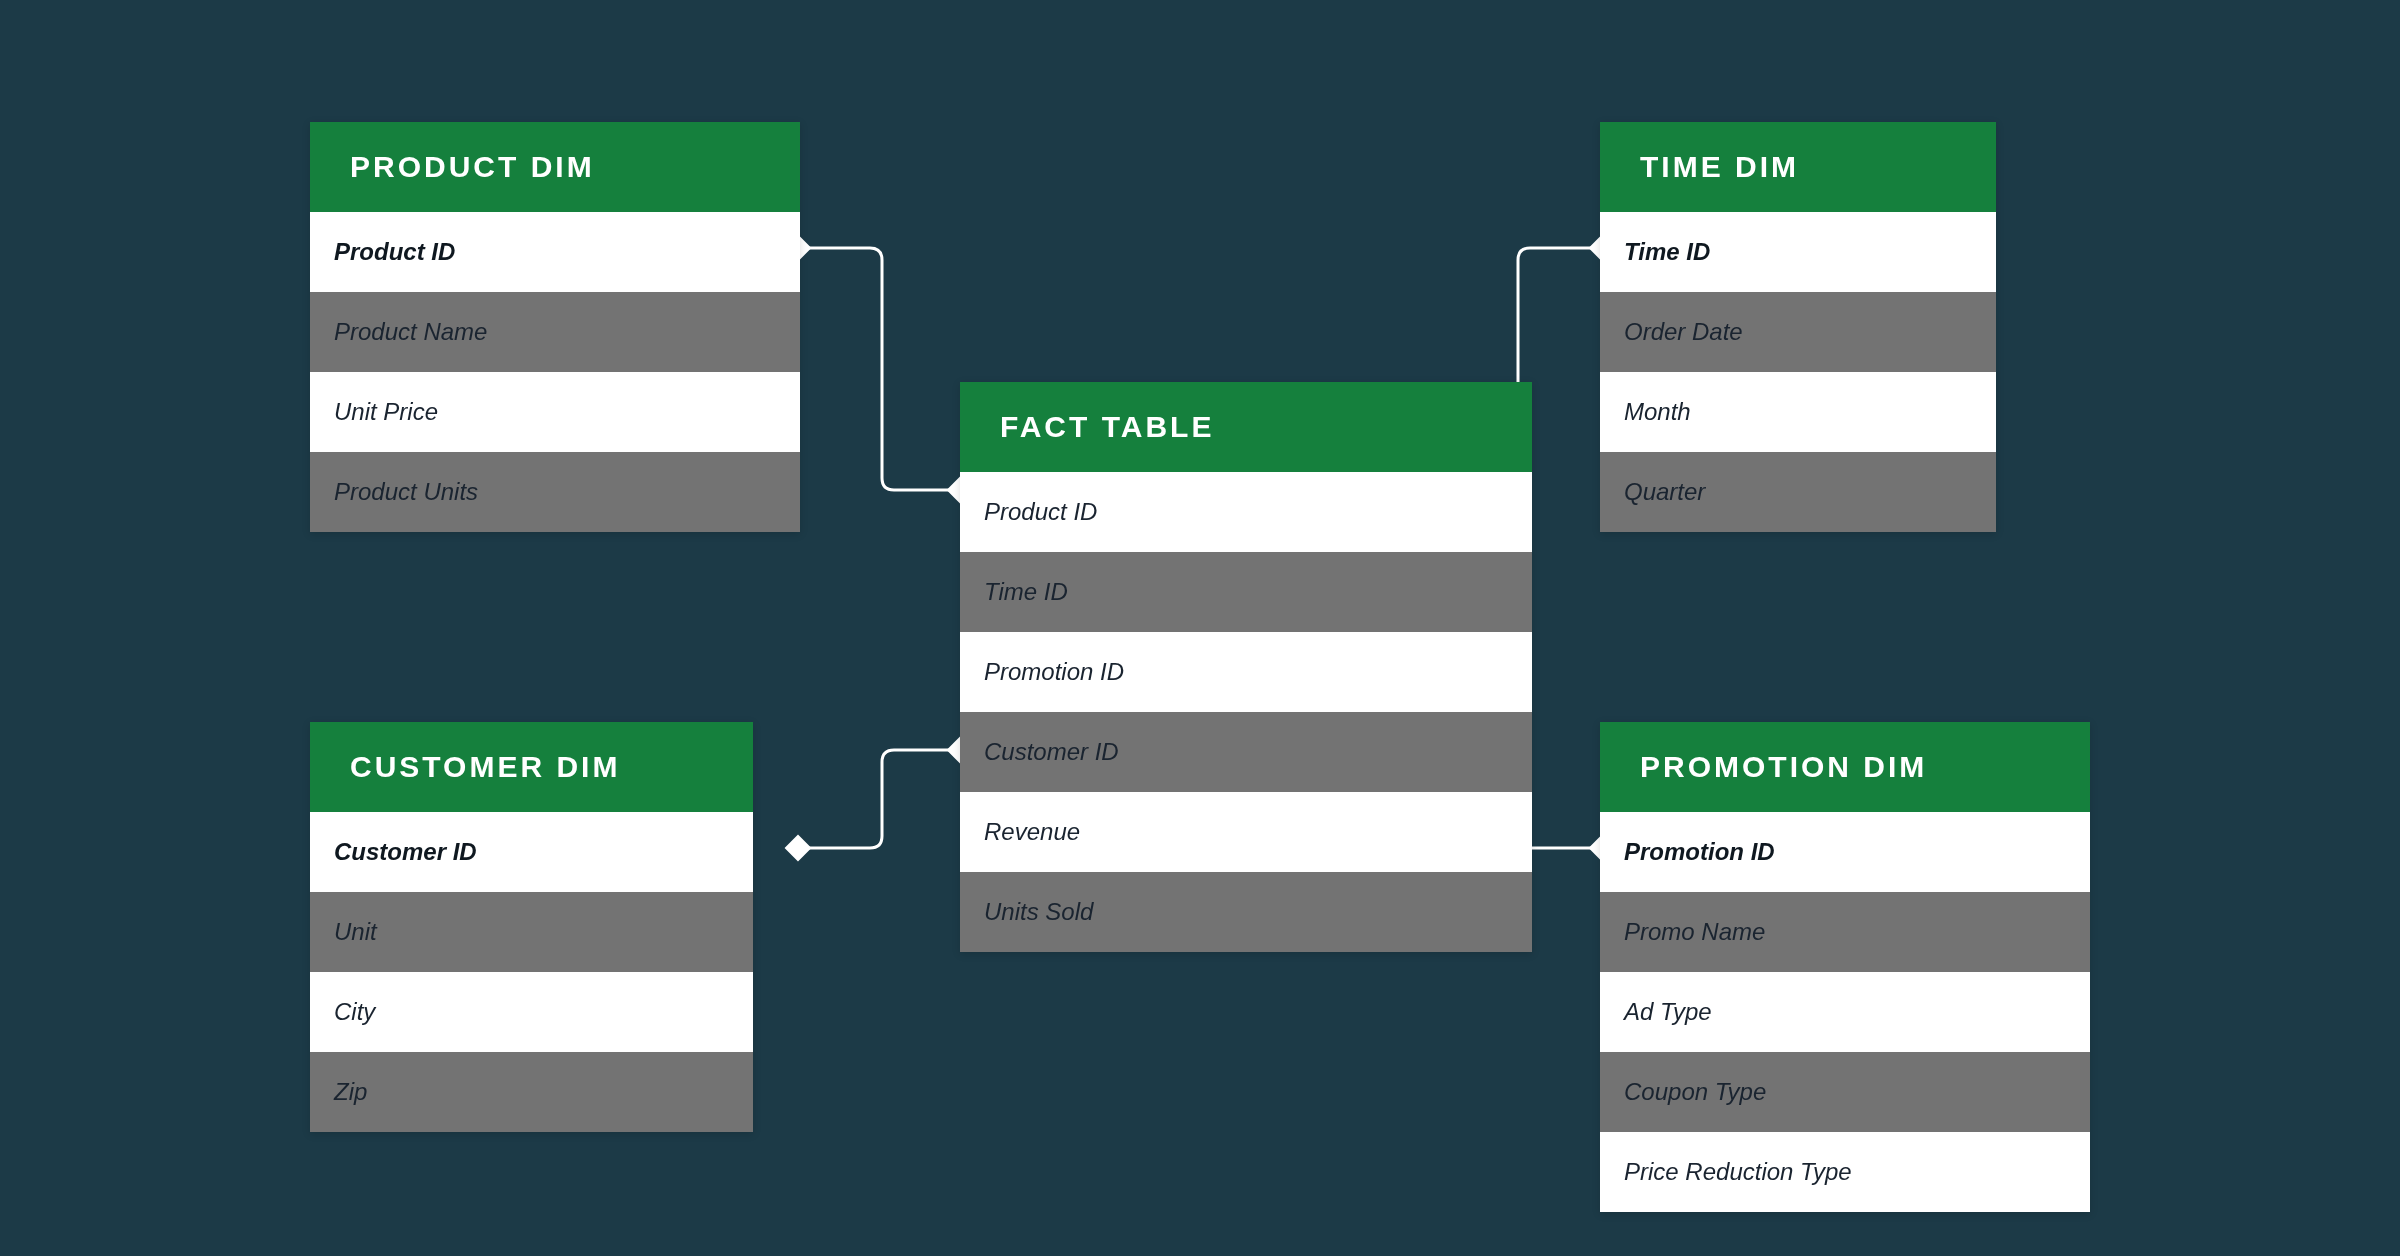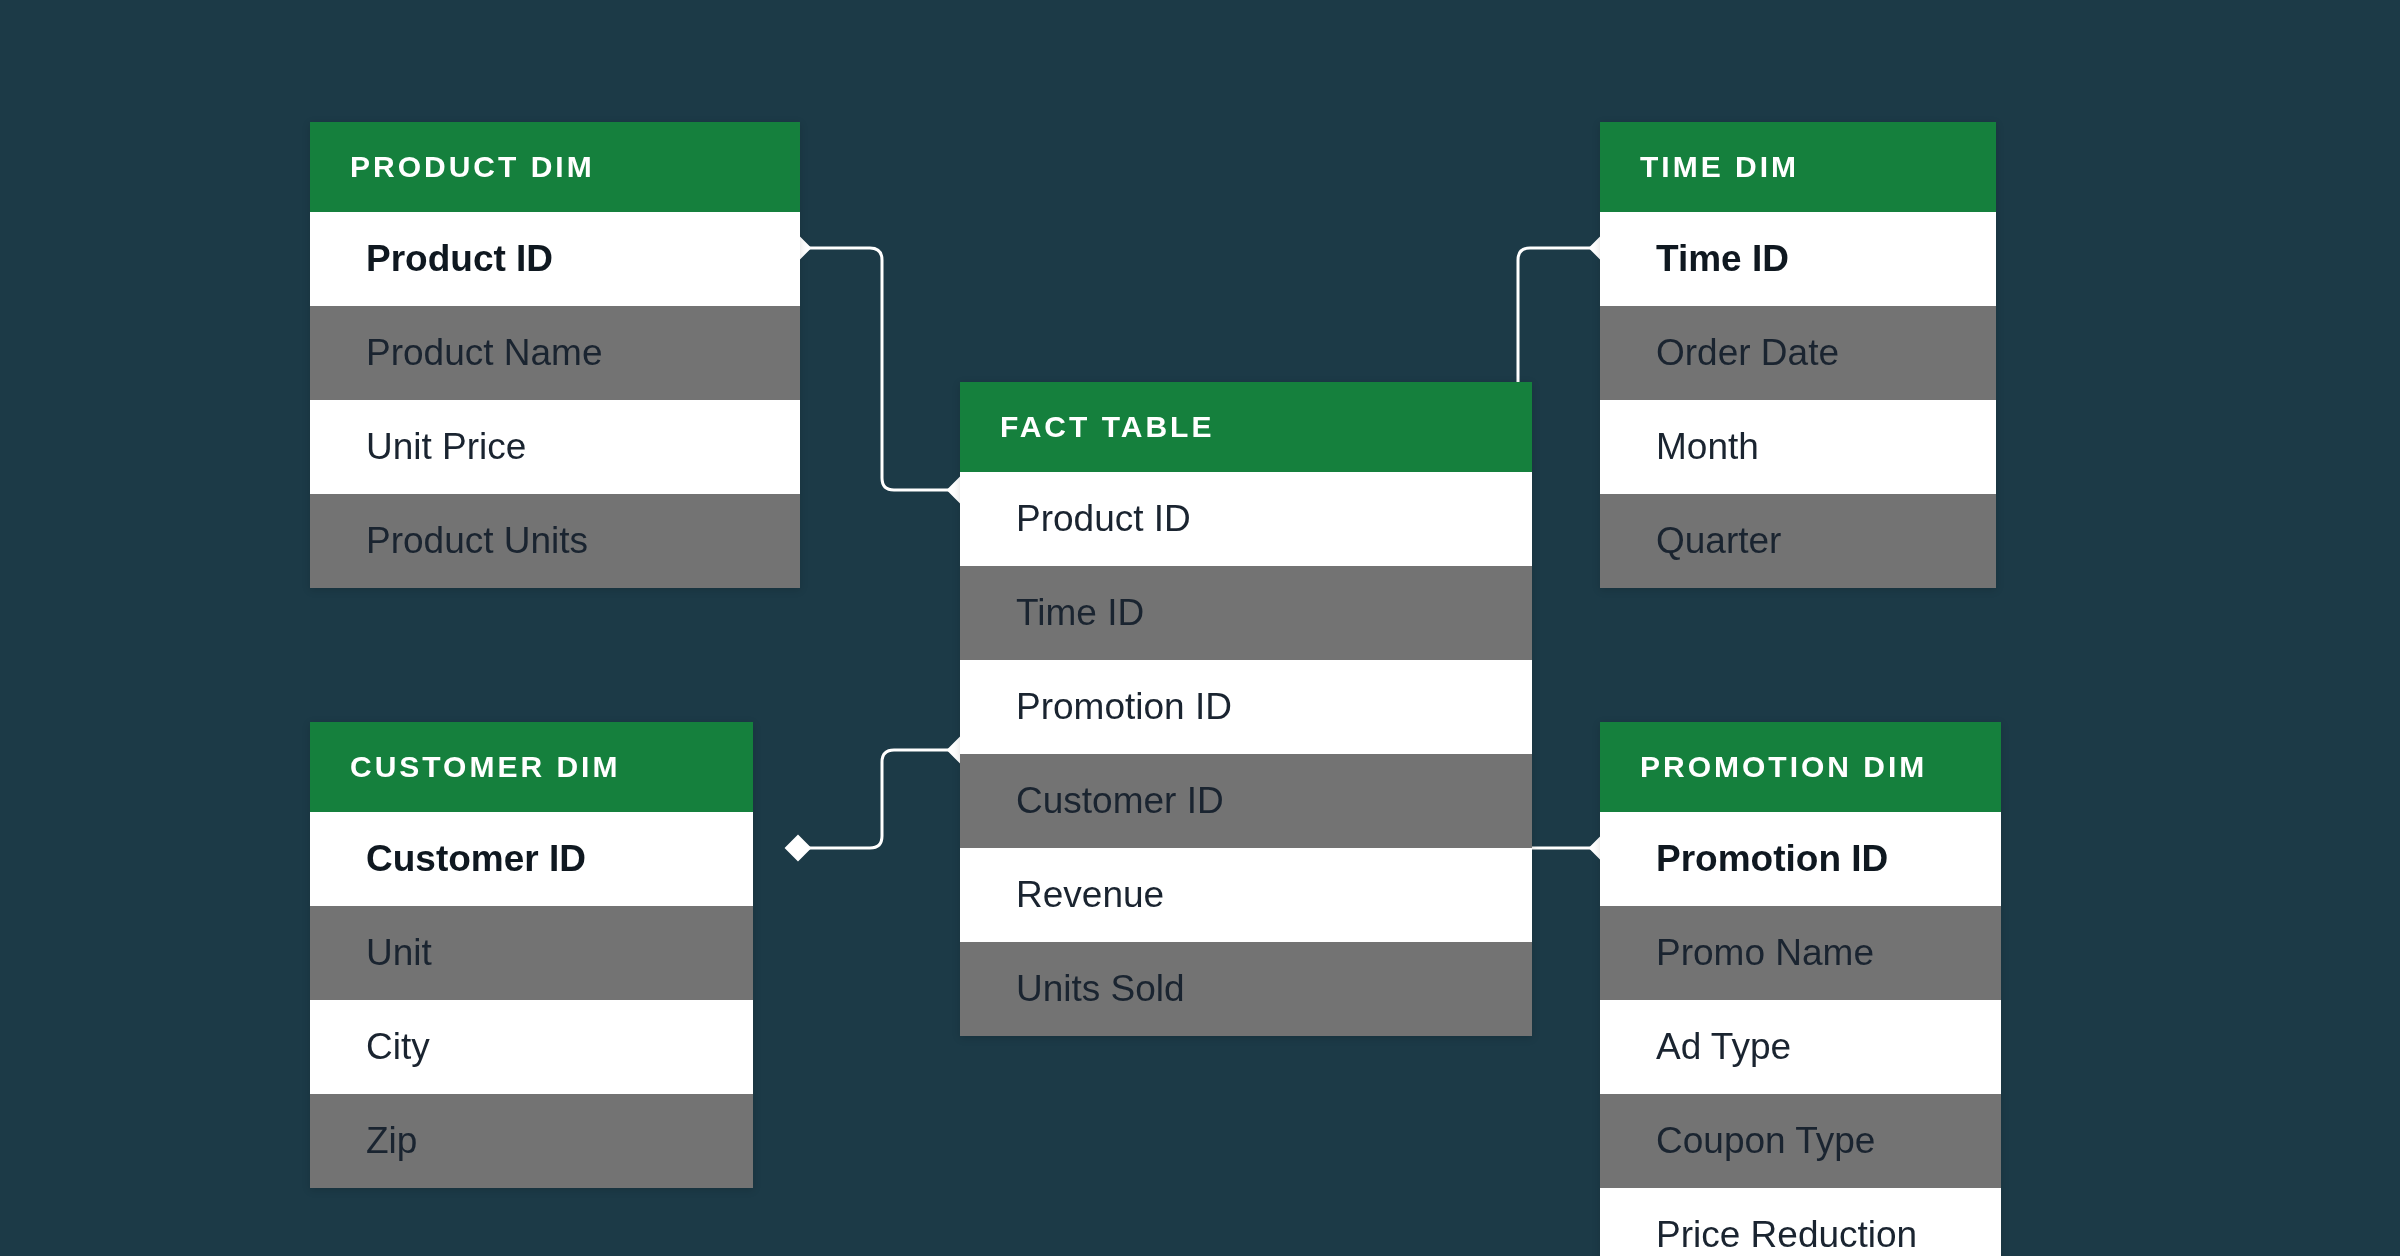--- a/index.html
+++ b/index.html
@@ -18,23 +18,24 @@
   }
   .table-header {
     background: #15803d;
     color: #ffffff;
     font-weight: 700;
     letter-spacing: 3px;
     padding: 28px 40px;
     font-size: 30px;
   }
   .table-row {
-    padding: 26px 56px;
-    font-size: 37px;
+    padding: 26px 24px;
+    font-size: 24px;
     color: #1a2430;
+    font-style: italic;
   }
   .table-row.key {
     font-weight: 700;
     color: #0f1820;
   }
   .table-row.alt {
     background: #737373;
   }
   .connector {
     position: absolute;
@@ -95,20 +96,20 @@
 </div>
 
 <div class="table-card" style="left:1600px; top:122px; width:396px;">
   <div class="table-header">TIME DIM</div>
   <div class="table-row key">Time ID</div>
   <div class="table-row alt">Order Date</div>
   <div class="table-row">Month</div>
   <div class="table-row alt">Quarter</div>
 </div>
 
-<div class="table-card" style="left:1600px; top:722px; width:401px;">
+<div class="table-card" style="left:1600px; top:722px; width:490px;">
   <div class="table-header">PROMOTION DIM</div>
   <div class="table-row key">Promotion ID</div>
   <div class="table-row alt">Promo Name</div>
   <div class="table-row">Ad Type</div>
   <div class="table-row alt">Coupon Type</div>
   <div class="table-row">Price Reduction Type</div>
 </div>
 
 </body></html>

